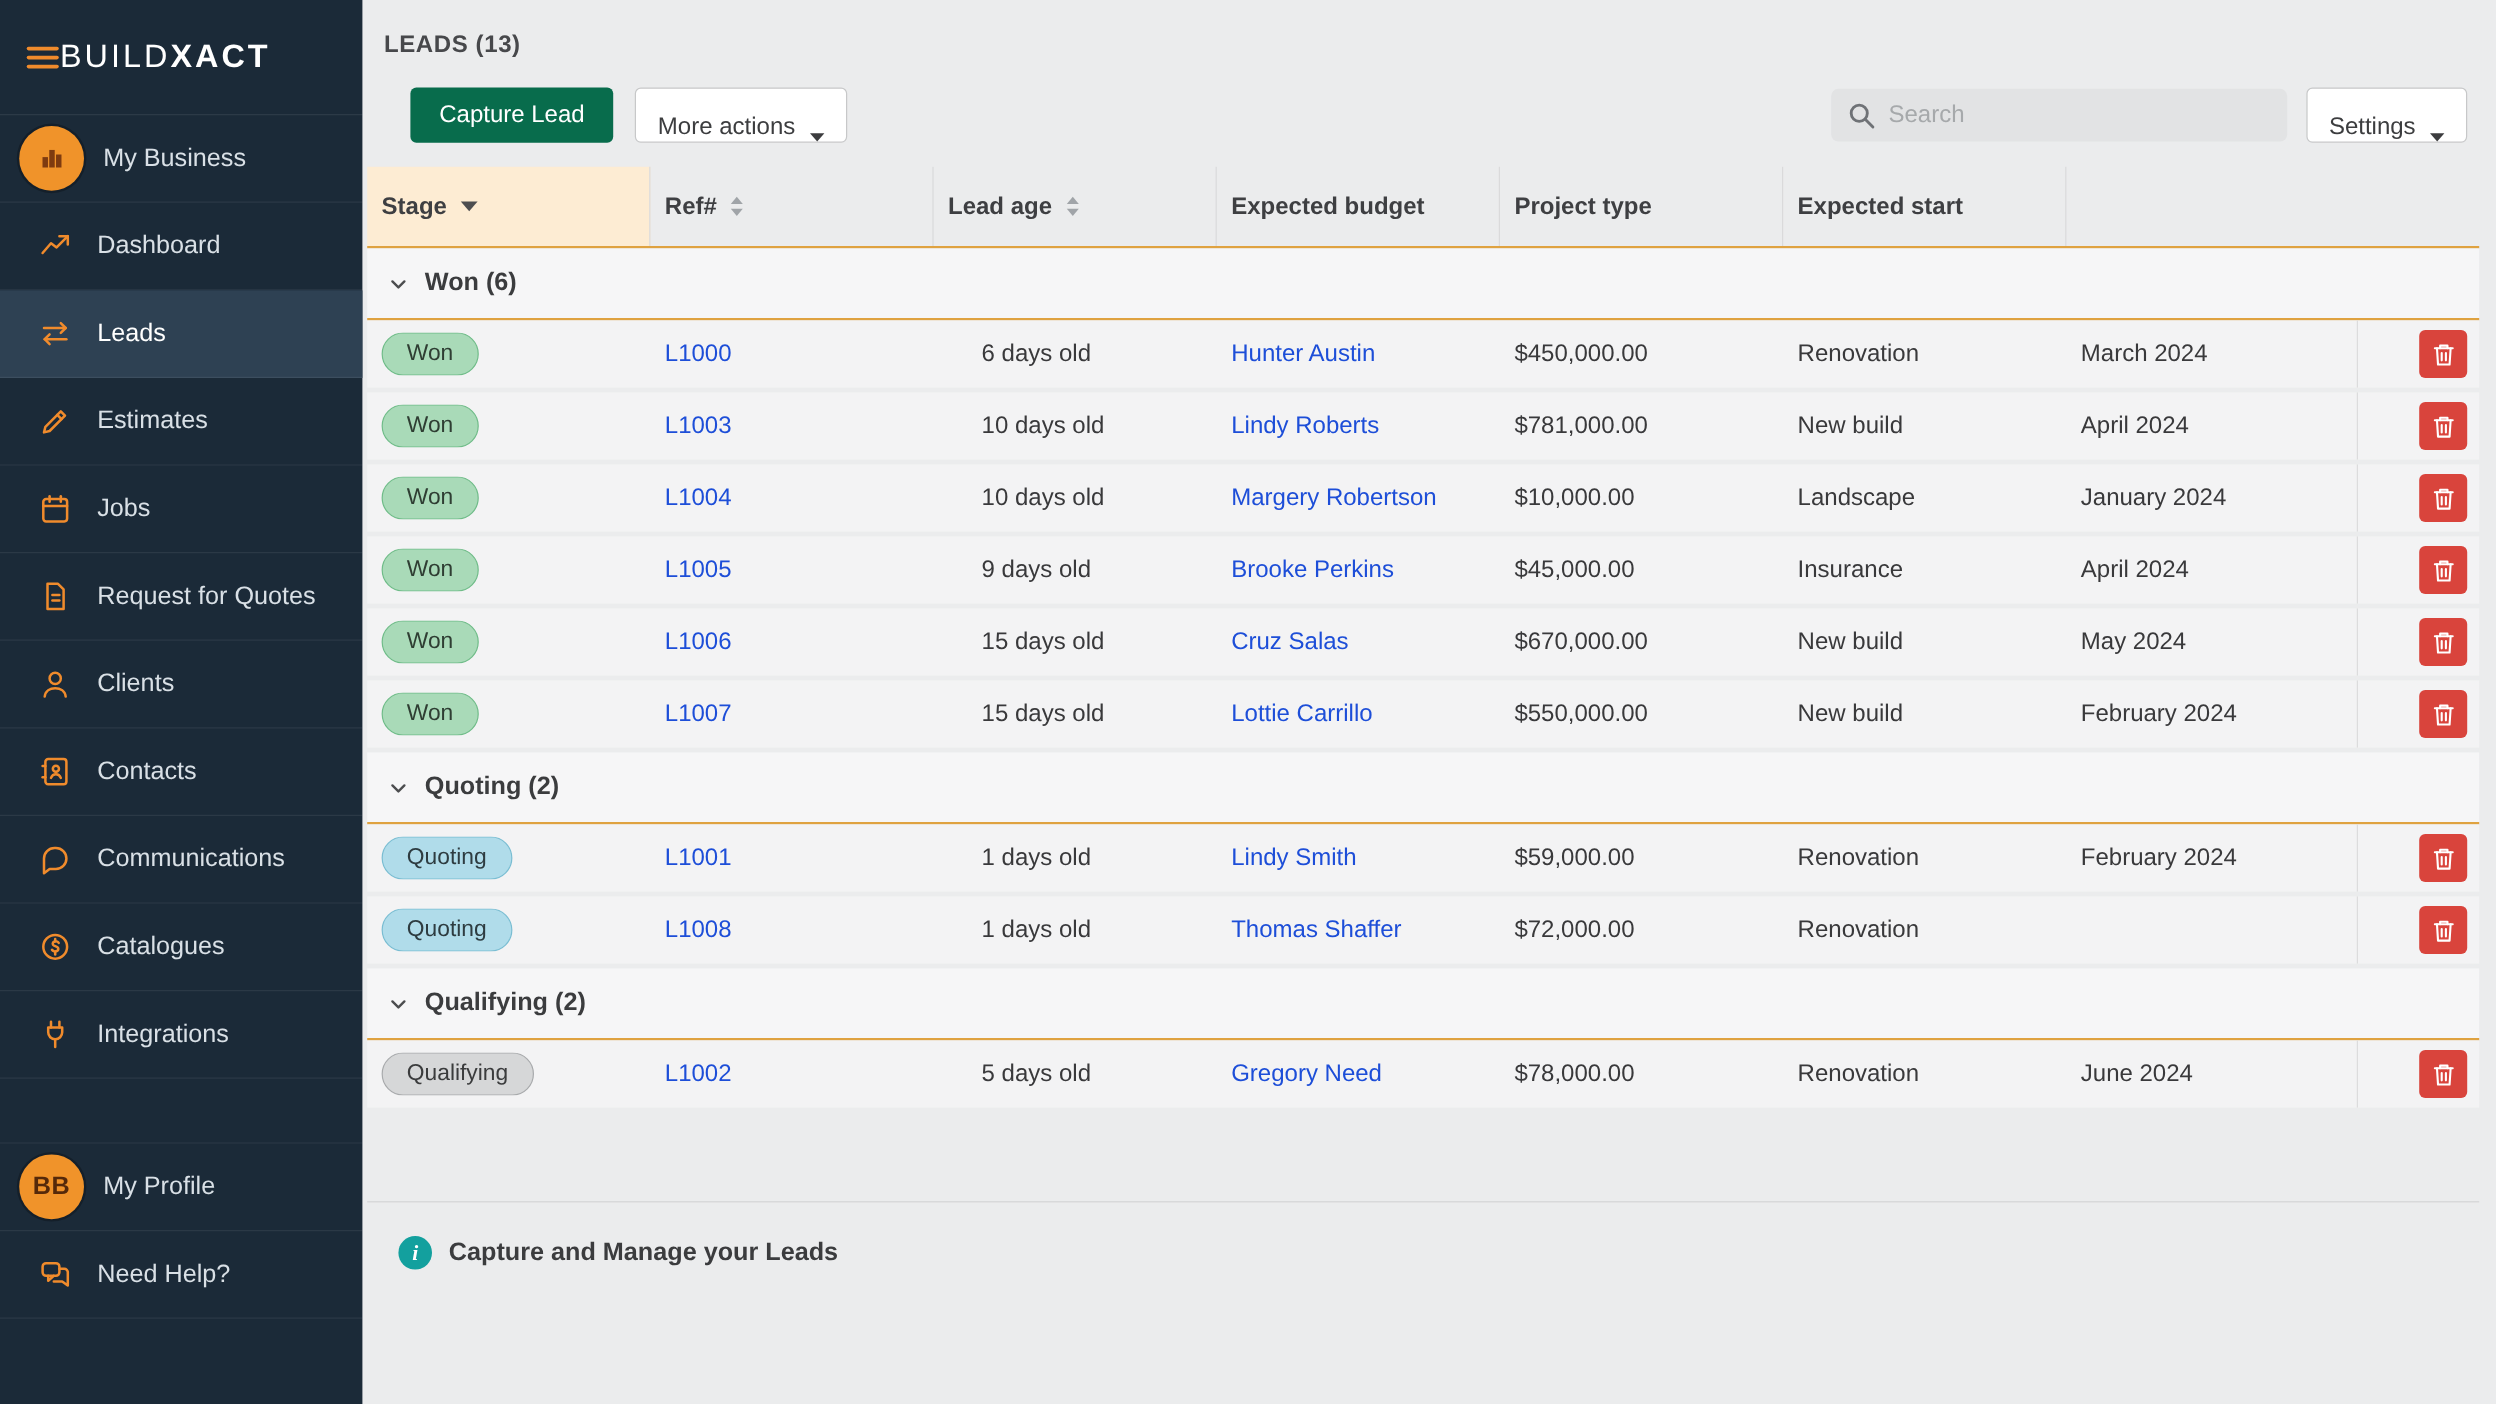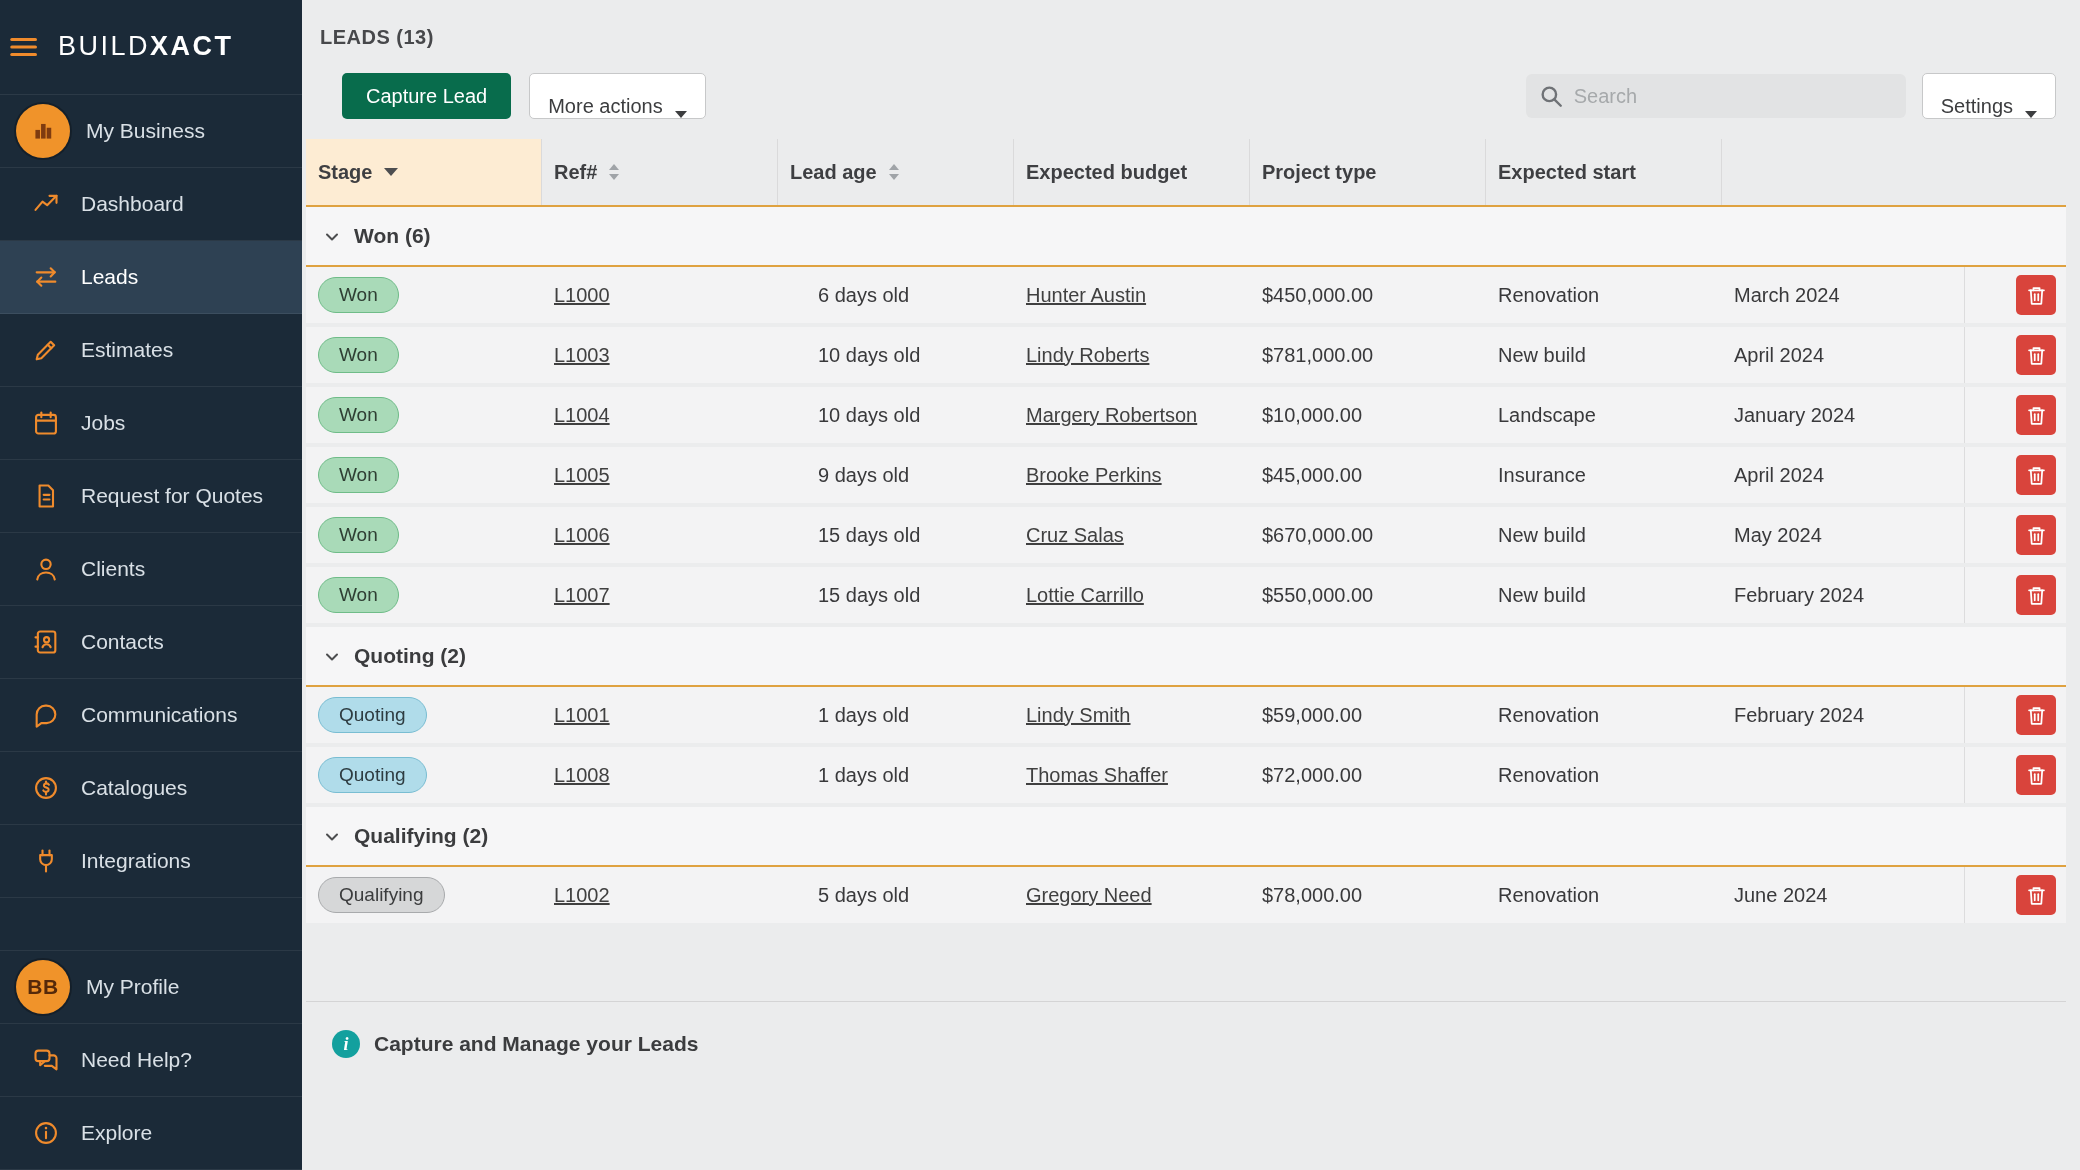--- a/index.html
+++ b/index.html
@@ -16,21 +16,21 @@
   }
 
   
   .sidebar {
     width:302px; min-width:302px; height:1170px;
     background:var(--sideBg);
     display:flex; flex-direction:column;
   }
   .brand-row {
     height:96px; display:flex; align-items:center;
-    padding-left:8px; gap:20px;
+    padding-left:20px; 
     border-bottom:1px solid rgba(255,255,255,.08);
   }
   .hamburger { color:var(--orange); display:flex; cursor:pointer; }
   .brand { font-size:27px; letter-spacing:2.5px; color:#ffffff; font-weight:300; }
   .brand .bold { font-weight:700; }
   .side-item {
     height:73px; display:flex; align-items:center;
     padding-left:30px; gap:19px;
     border-bottom:1px solid rgba(255,255,255,.07);
     font-size:21px; color:#d9e0e6; cursor:pointer;
@@ -117,21 +117,21 @@
   .row {
     height:56px; background:#f3f3f4; margin-bottom:4px;
     align-items:center; font-size:20px; color:#39393b;
   }
   .cell { padding-left:12px; overflow:hidden; white-space:nowrap; }
   .cell.age { padding-left:40px; }
   .cell.actions {
     height:100%; border-left:1px solid #dcdcdd;
     display:flex; align-items:center; justify-content:flex-end; padding-right:10px;
   }
-  .lnk { color:#404040; text-decoration:underline; cursor:pointer; }
+  .lnk { color:#1d4ed8; cursor:pointer; }
   .badge {
     display:inline-flex; align-items:center; height:36px;
     padding:0 20px; border-radius:18px; font-size:19px;
     border:1.5px solid transparent;
     text-align:right;
   }
   .del-btn {
     width:40px; height:40px; background:var(--red); border:none; border-radius:5px;
     display:flex; align-items:center; justify-content:center; cursor:pointer;
   }
@@ -287,30 +287,20 @@
       <div class="side-item">
         <span class="side-icon">
           <svg width="28" height="28" viewBox="0 0 24 24" fill="none" stroke="currentColor" stroke-width="1.8" stroke-linecap="round" stroke-linejoin="round">
             <rect x="3" y="4" width="12" height="9" rx="2.5"></rect>
             <path d="M7 13v3.5L11 13"></path>
             <path d="M15 8h3.5A2.5 2.5 0 0 1 21 10.5V20l-4-3h-6"></path>
           </svg>
         </span>
         <span class="side-label">Need Help?</span>
       </div>
-      <div class="side-item">
-        <span class="side-icon">
-          <svg width="28" height="28" viewBox="0 0 24 24" fill="none" stroke="currentColor" stroke-width="1.8" stroke-linecap="round" stroke-linejoin="round">
-            <circle cx="12" cy="12" r="8.5"></circle>
-            <line x1="12" y1="11" x2="12" y2="16.5"></line>
-            <circle cx="12" cy="7.8" r="1.1" fill="currentColor" stroke="none"></circle>
-          </svg>
-        </span>
-        <span class="side-label">Explore</span>
-      </div>
     </div>
 </aside>
 
 <main>
   <div class="page-title">LEADS (13)</div>
 
   <div class="toolbar">
     <button class="btn-primary">Capture Lead</button>
     <button class="btn-light">
       <span>More actions</span>

